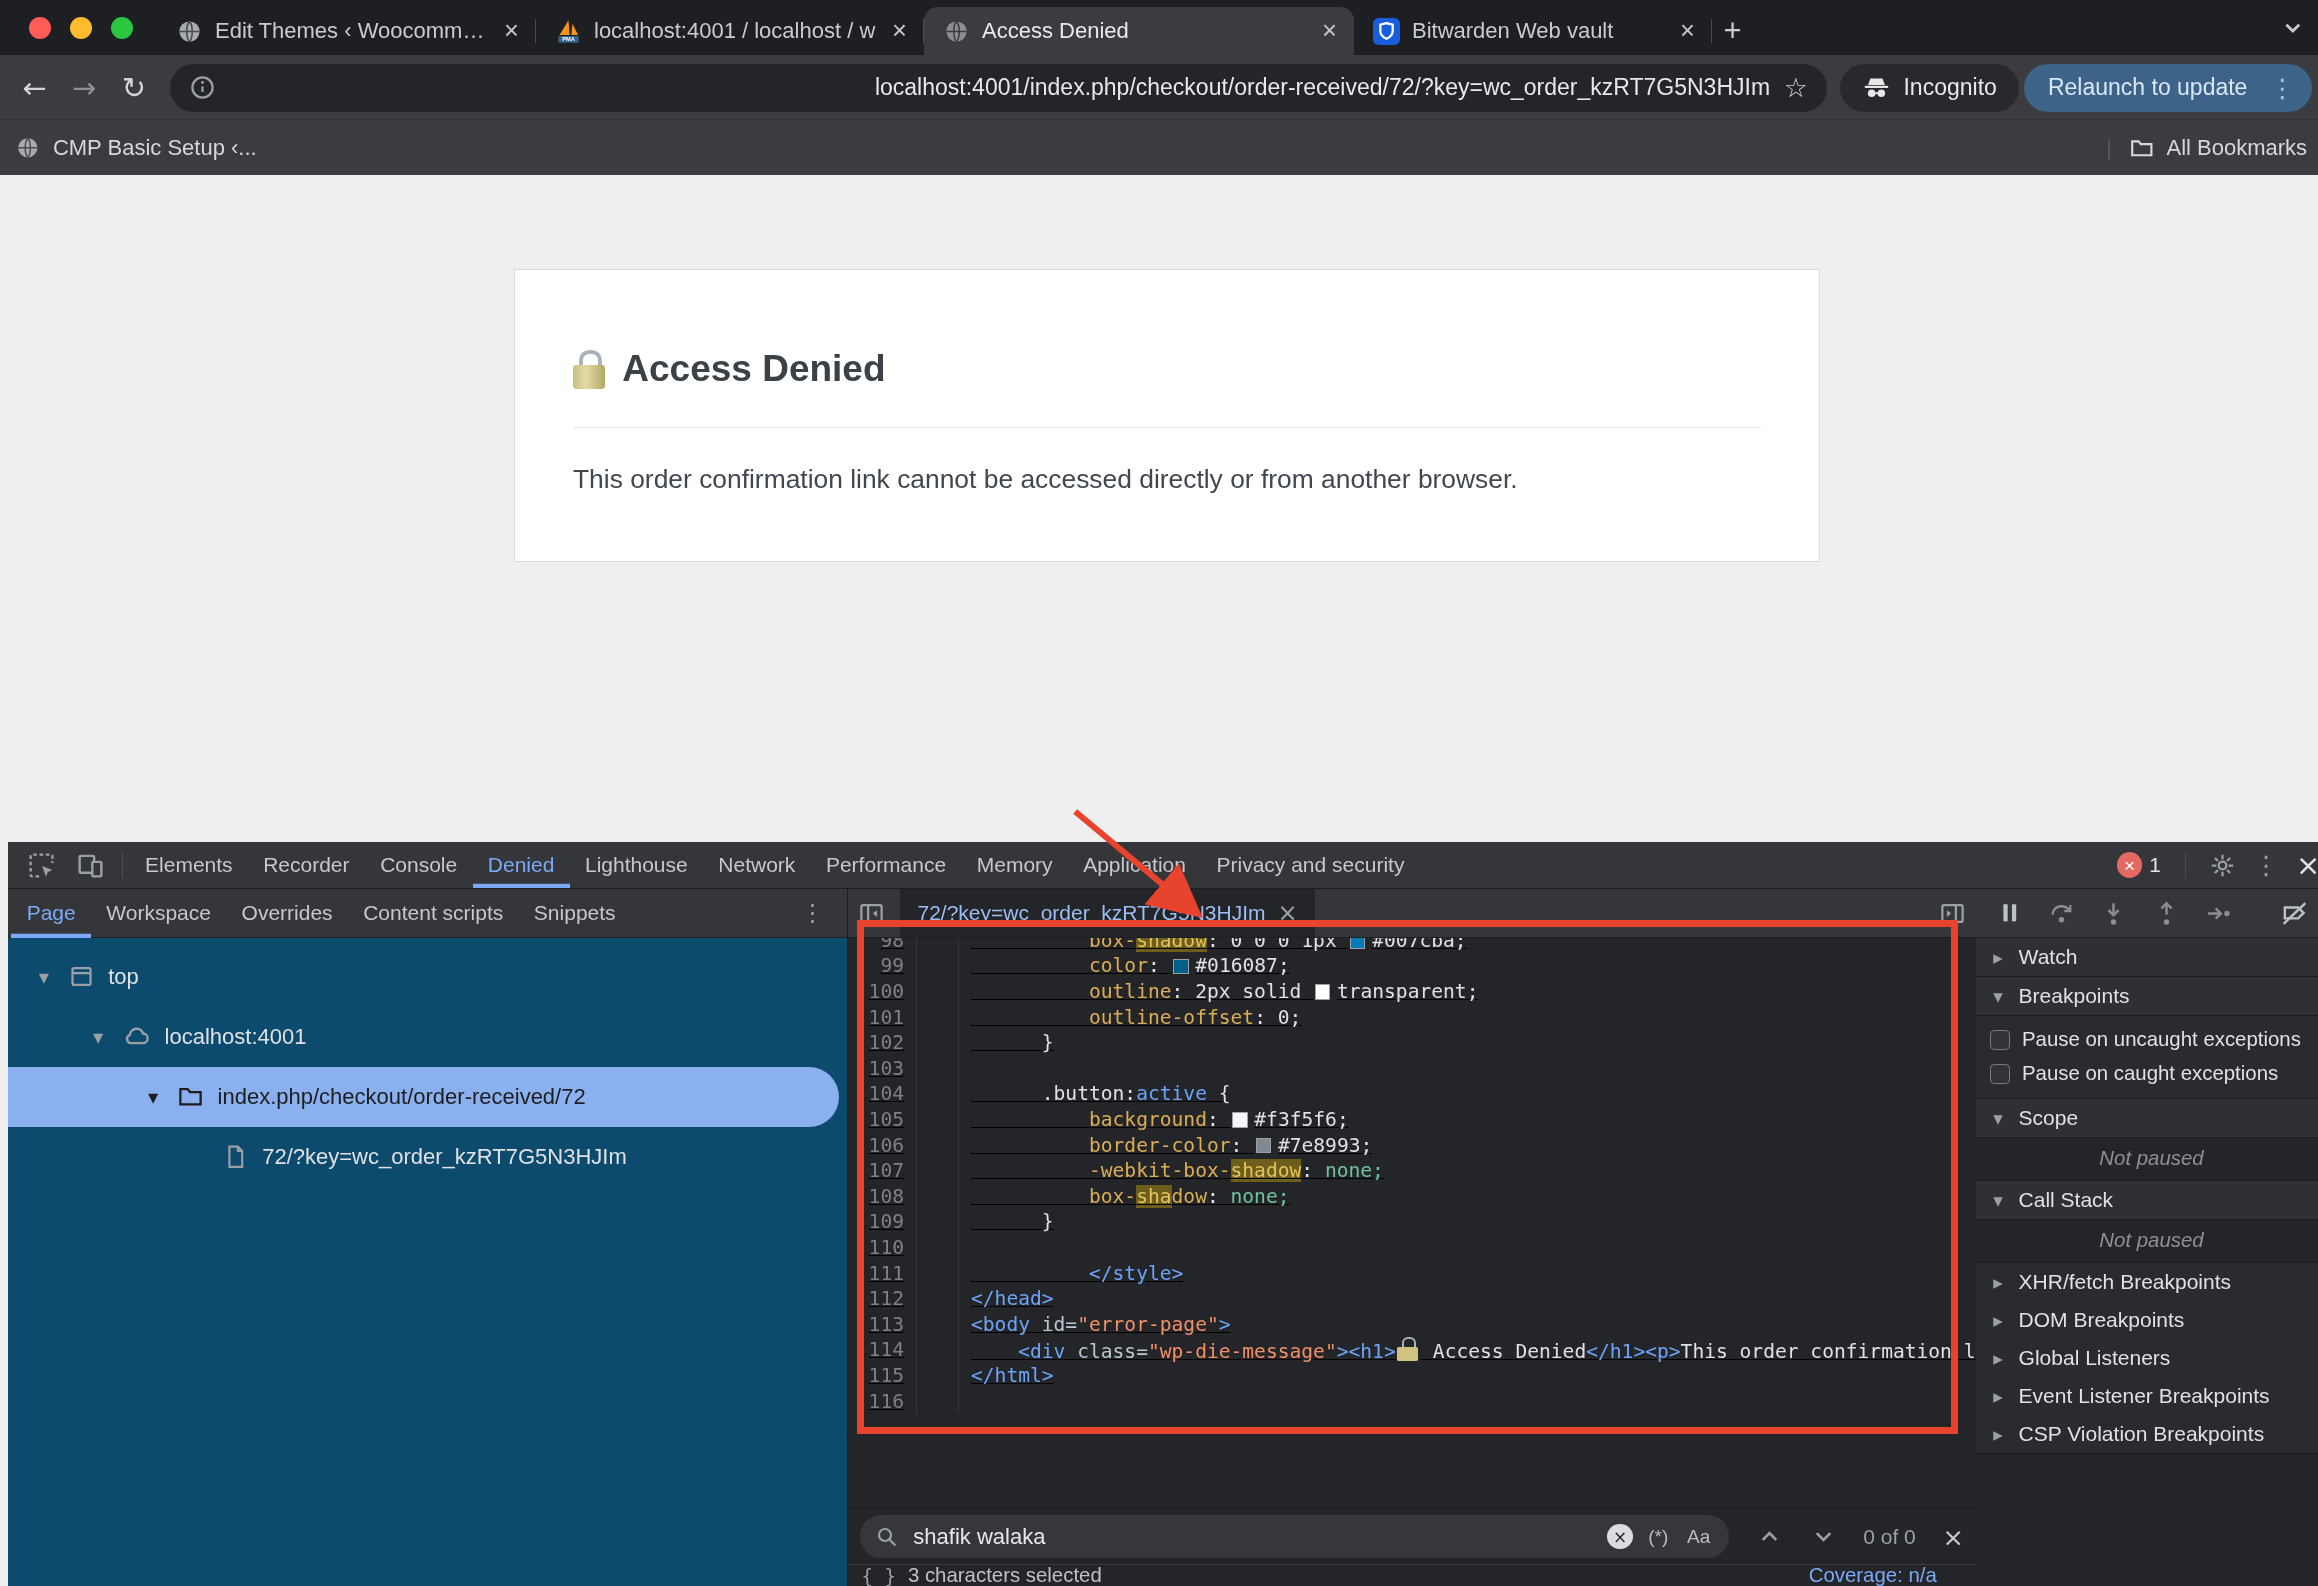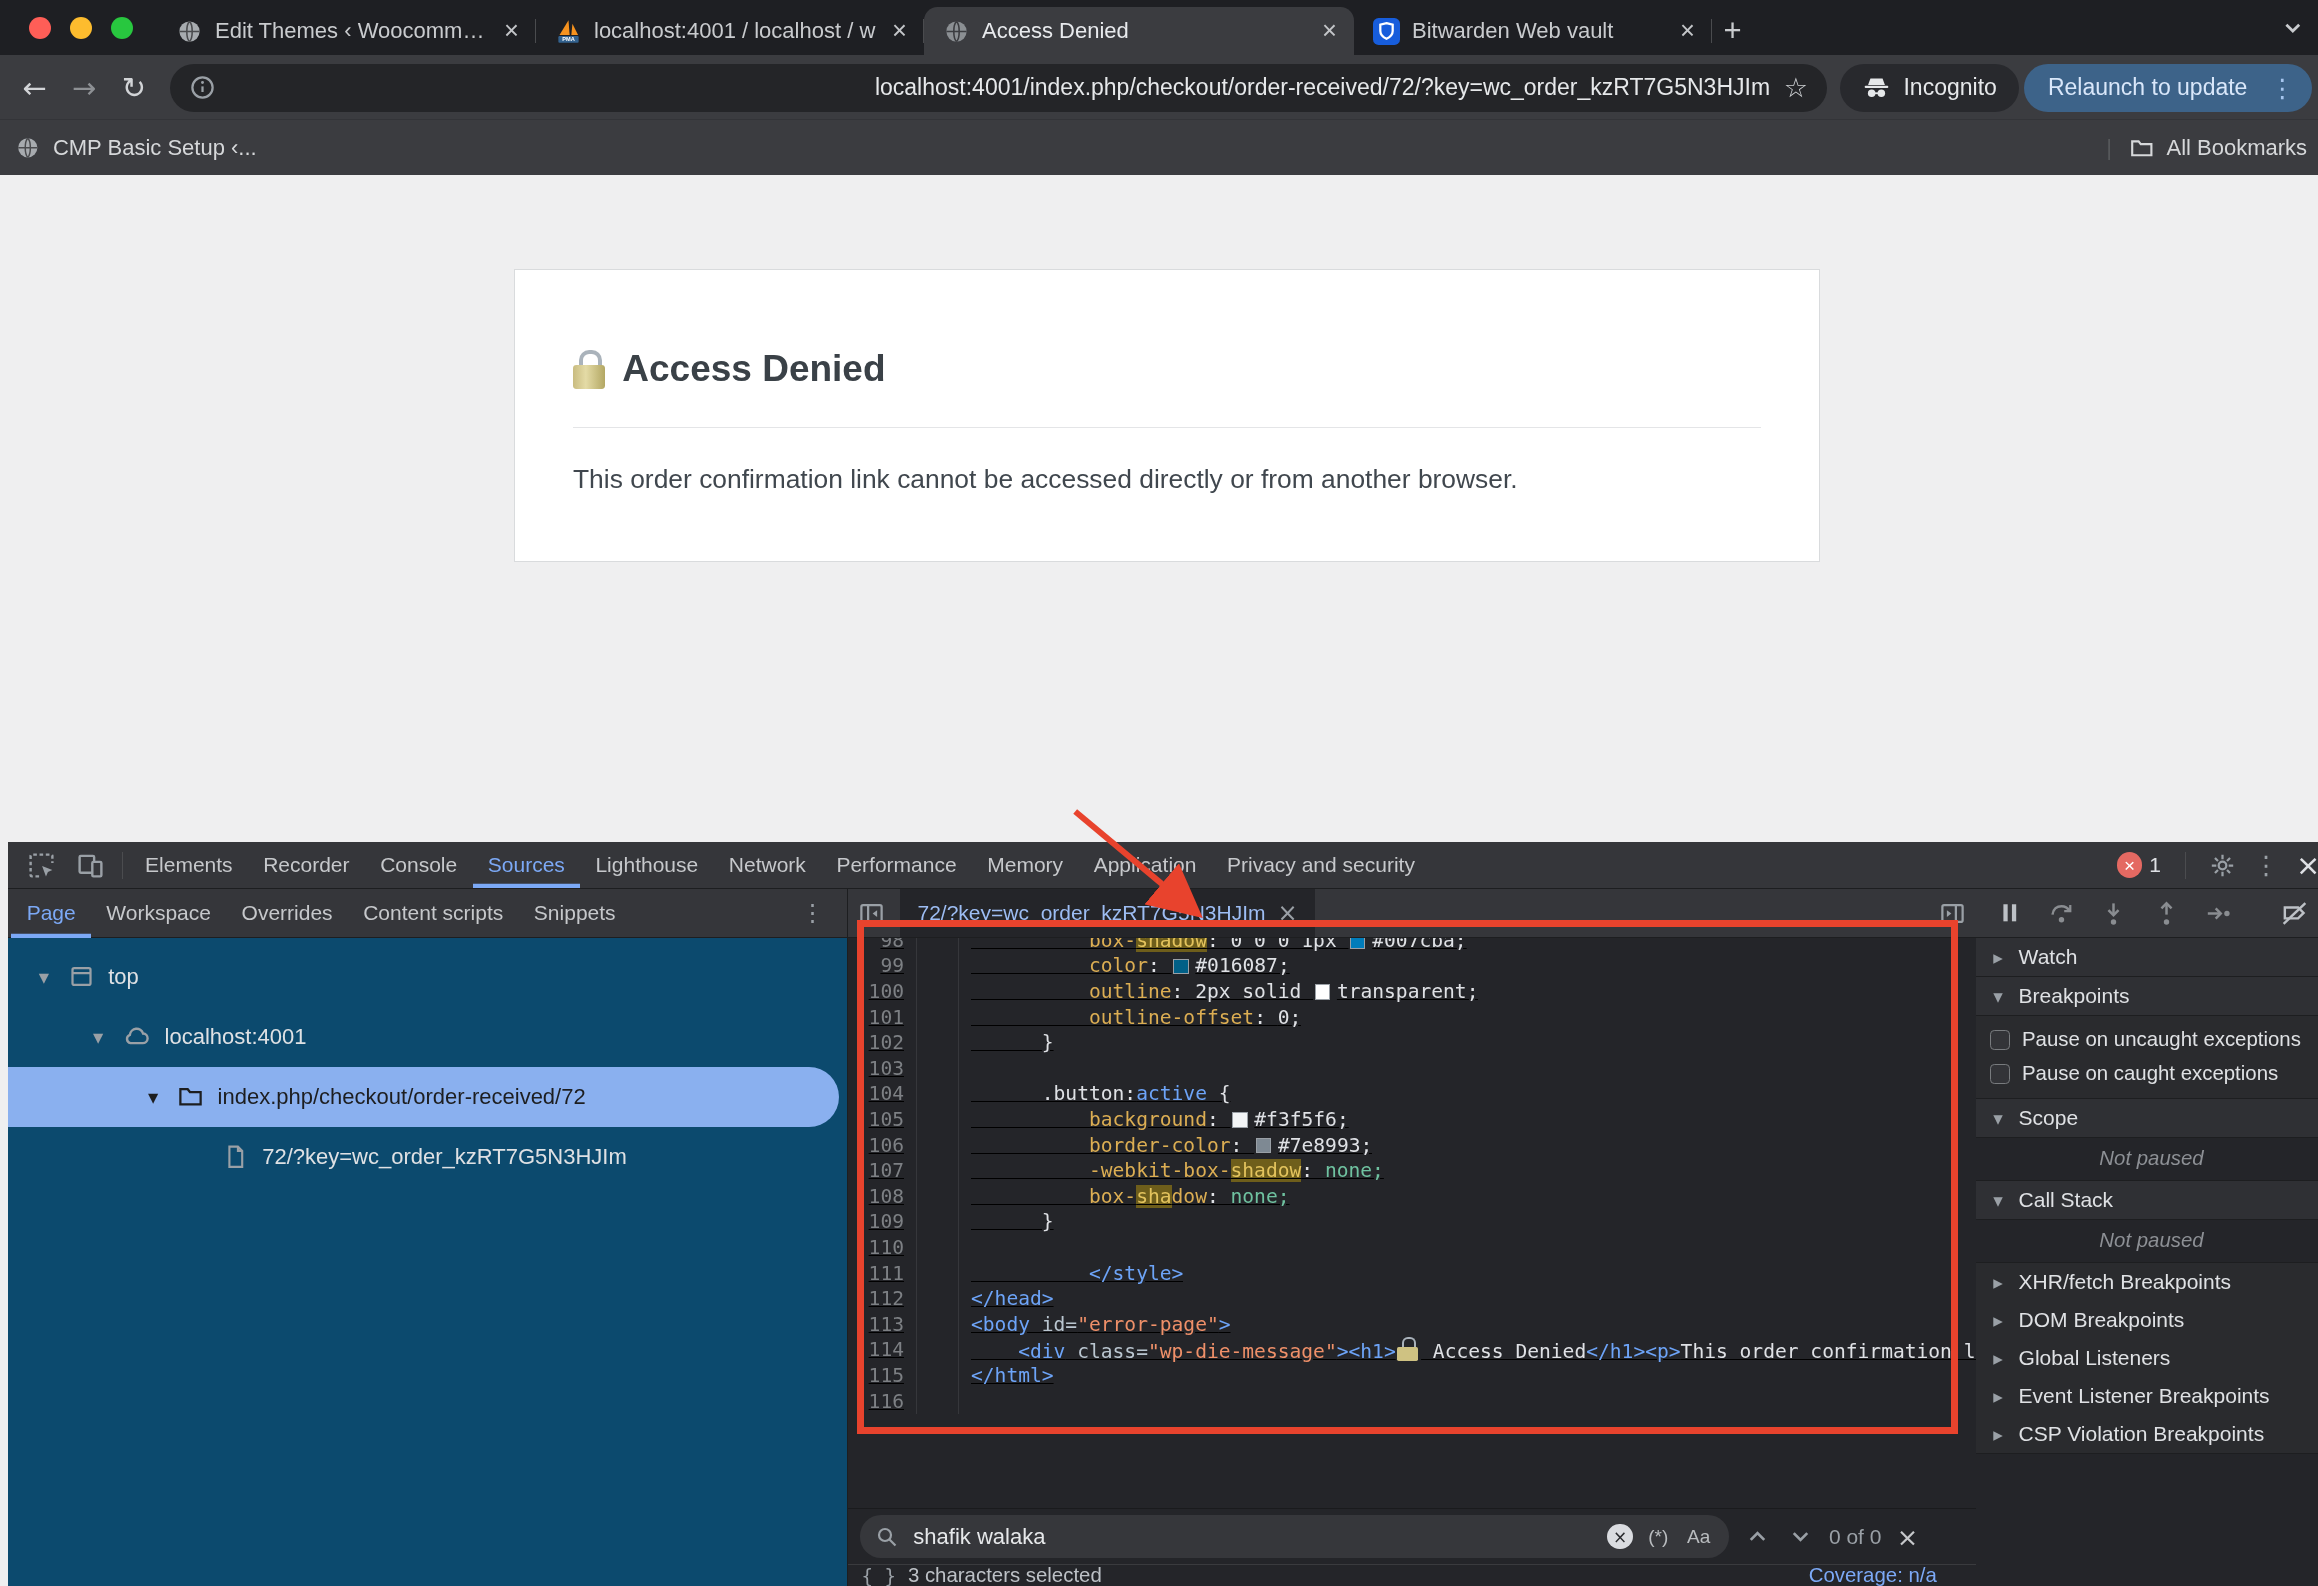--- a/index.html
+++ b/index.html
@@ -94,21 +94,21 @@
   .crow{display:flex;height:25.6px;line-height:25.6px;font-family:"DejaVu Sans Mono","Liberation Mono",monospace;font-size:19.6px;}
   .cg{flex:0 0 68px;text-align:right;padding-right:12px;color:#7d8084;}
   .cf{flex:0 0 43px;border-left:0.9px solid #36373b;border-right:0.9px solid #36373b;}
   .ct{white-space:pre;padding-left:12px;overflow:hidden;}
   .c-p{color:#dcae53;} .c-h{color:#e3c35d;background:#6e5e1b;}
   .c-w{color:#dfe1e5;} .c-v{color:#dfe1e5;} .c-k{color:#6fc2a0;}
   .c-t{color:#6da4f8;} .c-a{color:#bac6d0;} .c-s{color:#ef9069;}
   .sw{display:inline-block;width:15.3px;height:15.3px;margin:0 6.8px 0 1.7px;border:1.7px solid #9aa0a6;vertical-align:-1.7px;}
   .swt{background:#fff;}
   
-  .searchrow{height:56px;flex:0 0 56px;background:#242529;border-top:0.9px solid #1a1b1d;display:flex;align-items:center;padding:0 12px;gap:15.3px;}
+  .searchrow{height:56px;flex:0 0 56px;background:#242529;border-top:0.9px solid #1a1b1d;display:flex;align-items:center;padding:0 12px;gap:15.3px;justify-content:space-between;}
   .spill{flex:0 1 869px;height:43px;border-radius:21px;background:#36373b;display:flex;align-items:center;gap:12px;padding:0 15.3px;}
   .sinput{flex:1;background:transparent;border:none;outline:none;color:#e6e8ea;font-size:22px;font-family:inherit;min-width:0;}
   .sclear{width:25.6px;height:25.6px;border-radius:50%;background:#dadce0;color:#2a2b2e;font-size:17px;display:flex;align-items:center;justify-content:center;font-family:"DejaVu Sans",sans-serif;}
   .stoggle{font-size:19px;color:#b9bcbf;padding:0 3.4px;}
   .scount{font-size:21px;color:#9aa0a6;white-space:nowrap;}
   .sclose{font-size:25.6px;color:#c6c8cb;font-family:"DejaVu Sans",sans-serif;}
   .statusrow{height:22px;flex:0 0 22px;background:#242529;border-top:0.9px solid #3a3b3e;display:flex;align-items:center;padding:0 13.6px;gap:12px;}
   .fmt{font-family:"DejaVu Sans Mono",monospace;font-size:19px;color:#9aa0a6;}
   .selinfo{font-size:20.4px;color:#bdc1c6;}
   .coverage{margin-left:auto;margin-right:25.6px;font-size:20.4px;color:#7ca9f6;}
@@ -278,21 +278,21 @@
       <span class="dt-ico">
         <svg viewBox="0 0 24 24" width="29" height="29" fill="none" stroke="#9aa0a6" stroke-width="2">
             <rect x="3" y="4" width="12" height="14" rx="1"></rect>
             <rect x="13.5" y="9" width="7.5" height="12" rx="1" fill="#35363a"></rect>
           </svg>
       </span>
       <span class="dt-div"></span>
       <span class="dt-tab">Elements</span>
       <span class="dt-tab">Recorder</span>
       <span class="dt-tab">Console</span>
-      <span class="dt-tab active">Sources</span>
+      <span class="dt-tab active">Denied</span>
       <span class="dt-tab">Lighthouse</span>
       <span class="dt-tab">Network</span>
       <span class="dt-tab">Performance</span>
       <span class="dt-tab">Memory</span>
       <span class="dt-tab">Application</span>
       <span class="dt-tab">Privacy and security</span>
       <div class="dt-right">
         <span class="errbadge">
           <span class="errdot">×</span>
           <span class="errnum">1</span>

